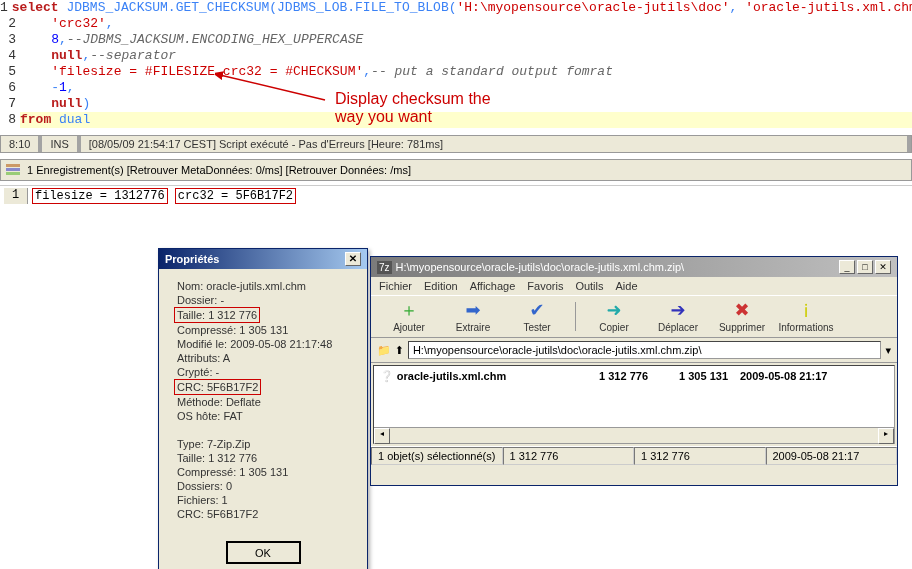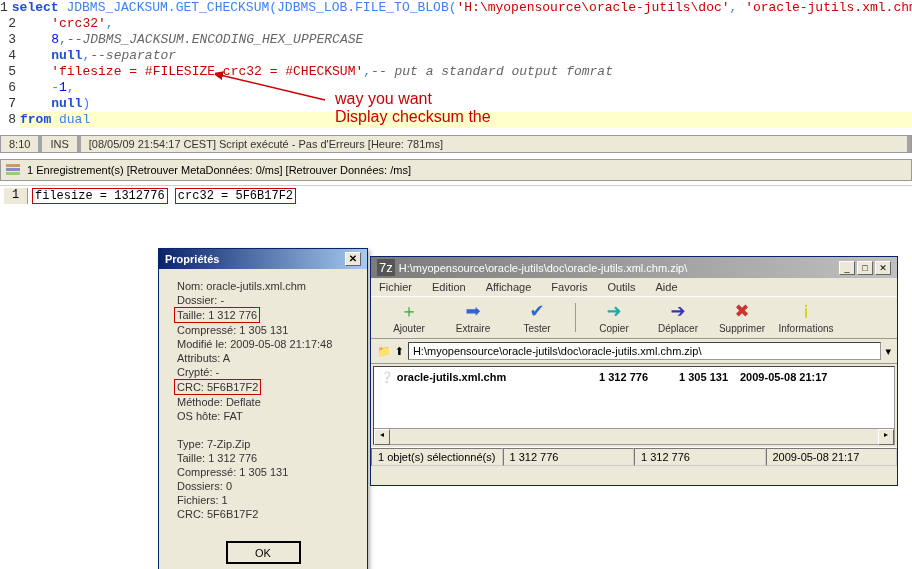--- a/index.html
+++ b/index.html
@@ -3,21 +3,21 @@
 <meta charset="utf-8">
 <style>
 * { margin: 0; padding: 0; box-sizing: border-box; }
 body { font-family: Tahoma, Arial, sans-serif; font-size: 11px; background: #fff; width: 912px; height: 569px; position: relative; overflow: hidden; }
 
 .code-area { background: #fff; border-bottom: 1px solid #fff; }
 .code-line { display: flex; font-family: 'Courier New', monospace; font-size: 13px; line-height: 16px; }
 .line-num { width: 20px; text-align: right; color: #333; padding-right: 4px; user-select: none; background: #fff; }
 .code-content { flex: 1; white-space: pre; }
 .code-line.hl { background: #ffffcc; }
-.kw { color: #1d4ed8; font-weight: bold; }
+.kw { color: #b91c1c; font-weight: bold; }
 .normal { color: #3b82f6; }
 .str { color: #cc0000; }
 .num { color: #0000ff; }
 .comment { color: #666666; font-style: italic; }
 
 .annotation { position: absolute; left: 335px; top: 90px; color: #cc0000; font-family: Arial; font-size: 16px; }
 .arrow { position: absolute; left: 215px; top: 70px; pointer-events: none; }
 
 .status-bar { display: flex; border: 1px solid #999; margin-top: 6px; }
 .status-cell { border-right: 4px solid #a3a3a3; padding: 2px 8px; font-size: 11px; color: #333; background: #ece9d8; }
@@ -38,24 +38,24 @@
 .dlg-title { background: linear-gradient(to right, #0a246a, #a6caf0); color: #fff; font-weight: bold; padding: 3px 6px; display: flex; justify-content: space-between; align-items: center; }
 .dlg-close { width: 16px; height: 14px; background: #ece9d8; border: 1px solid #fff; border-right-color: #666; border-bottom-color: #666; font-family: Arial; font-size: 10px; text-align: center; line-height: 12px; color: #000; cursor: pointer; }
 .dlg-body { padding: 10px 18px; font-size: 11px; color: #333; line-height: 14px; }
 .dlg-body .prop-line { white-space: nowrap; }
 .dlg-body .hl-box { border: 1px solid #cc0000; display: inline-block; padding: 0 2px; margin-left: -3px; }
 .dlg-buttons { text-align: center; padding: 10px; }
 .dlg-buttons button { width: 75px; height: 23px; background: #ece9d8; border: 2px solid #000; font-size: 11px; }
 
 .filemanager { position: absolute; left: 370px; top: 256px; width: 528px; height: 230px; background: #ece9d8; border: 1px solid #0a246a; }
 .fm-title { background: linear-gradient(to right, #7b7b7b, #c0c0c0); color: #fff; padding: 3px 6px; display: flex; align-items: center; justify-content: space-between; font-size: 11px; }
-.fm-title .icon-7z { background: #555; color: #fff; font-size: 13px; padding: 1px 2px; margin-right: 4px; }
+.fm-title .icon-7z { background: #555; color: #fff; font-size: 10px; padding: 1px 2px; margin-right: 4px; }
 .fm-title-btns { display: flex; gap: 2px; }
 .fm-title-btn { width: 16px; height: 14px; background: #ece9d8; border: 1px solid #fff; border-right-color: #666; border-bottom-color: #666; font-size: 9px; text-align: center; line-height: 12px; color: #000; cursor: pointer; }
-.fm-menu { display: flex; gap: 20px; padding: 3px 8px; font-size: 11px; color: #333; }
+.fm-menu { display: flex; gap: 12px; padding: 3px 8px; font-size: 11px; color: #333; }
 .fm-toolbar { display: flex; padding: 4px 8px; gap: 4px; border-top: 1px solid #fff; border-bottom: 1px solid #999; }
 .fm-tbtn { display: flex; flex-direction: column; align-items: center; font-size: 10px; color: #333; width: 60px; gap: 2px; cursor: pointer; }
 .fm-tbtn .ico { width: 20px; height: 20px; display: flex; align-items: center; justify-content: center; font-size: 18px; }
 .fm-sep { width: 1px; background: #999; margin: 2px 4px; }
 .fm-address { display: flex; padding: 3px 6px; gap: 4px; align-items: center; border-bottom: 1px solid #999; }
 .fm-address .folder-ico { color: #d4a017; }
 .fm-address input { flex: 1; border: 1px inset #999; padding: 2px 4px; font-size: 11px; background: #fff; }
 .fm-list { background: #fff; border: 1px inset #999; margin: 2px; }
 .fm-list-header { display: flex; background: #ece9d8; border-bottom: 1px solid #999; }
 .fm-list-header .col { padding: 2px 6px; border-right: 1px solid #999; font-size: 11px; }
@@ -110,22 +110,22 @@
 
 <svg class="arrow" width="120" height="40">
   <defs>
       <marker id="ah" markerWidth="8" markerHeight="8" refX="2" refY="3" orient="auto">
         <path d="M0,0 L0,6 L7,3 z" fill="#cc0000"></path>
       </marker>
     </defs>
   <line x1="110" y1="30" x2="5" y2="5" stroke="#cc0000" stroke-width="1.5" marker-end="url(#ah)"></line>
 </svg>
 <div class="annotation">
+  <div>Display checksum the</div>
   <div>way you want</div>
-  <div>Display checksum the</div>
 </div>
 
 <div class="status-bar">
   <div class="status-cell">8:10</div>
   <div class="status-cell">INS</div>
   <div class="status-cell" style="flex:1">[08/05/09 21:54:17 CEST] Script exécuté - Pas d'Erreurs [Heure: 781ms]</div>
 </div>
 
 <div class="results-bar">
   <span class="results-icon">

